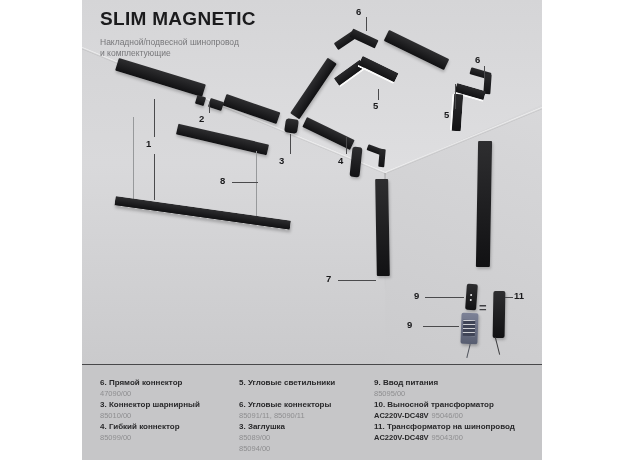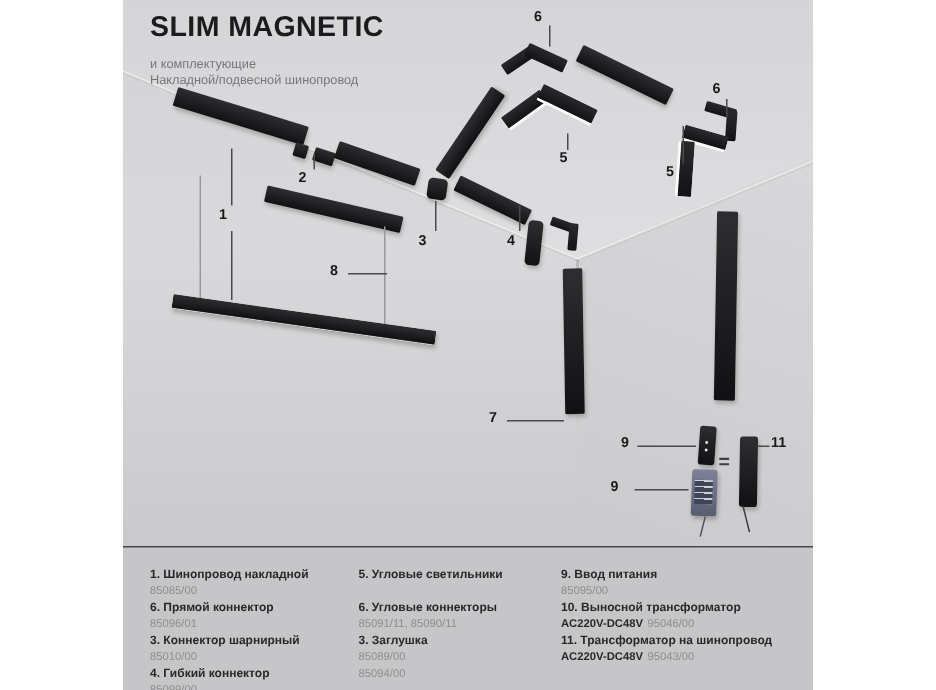--- a/index.html
+++ b/index.html
@@ -135,33 +135,29 @@
       <div class="co" style="left:393px;top:55px;">6</div>
       <div class="co" style="left:244px;top:274px;">7</div>
       <div class="co" style="left:138px;top:176px;">8</div>
       <div class="co" style="left:332px;top:291px;">9</div>
       <div class="co" style="left:325px;top:320px;">9</div>
       <div class="co" style="left:432px;top:291px;">11</div>
     </div>
 
     <div class="title">SLIM MAGNETIC</div>
     <div class="subtitle">
+      <div>Накладной/подвесной шинопровод</div>
       <div>и комплектующие</div>
-      <div>Накладной/подвесной шинопровод</div>
     </div>
 
     <div class="legendbar">
       <div class="lcol" style="left:18px;width:135px;">
         <div class="li">
-          <div class="li-name">1. Шинопровод накладной</div>
-          <div class="li-sub"><span>85085/00</span></div>
-        </div>
-        <div class="li">
           <div class="li-name">6. Прямой коннектор</div>
-          <div class="li-sub"><span>85096/01</span></div>
+          <div class="li-sub"><span>47090/00</span></div>
         </div>
         <div class="li">
           <div class="li-name">3. Коннектор шарнирный</div>
           <div class="li-sub"><span>85010/00</span></div>
         </div>
         <div class="li">
           <div class="li-name">4. Гибкий коннектор</div>
           <div class="li-sub"><span>85099/00</span></div>
         </div>
       </div>

